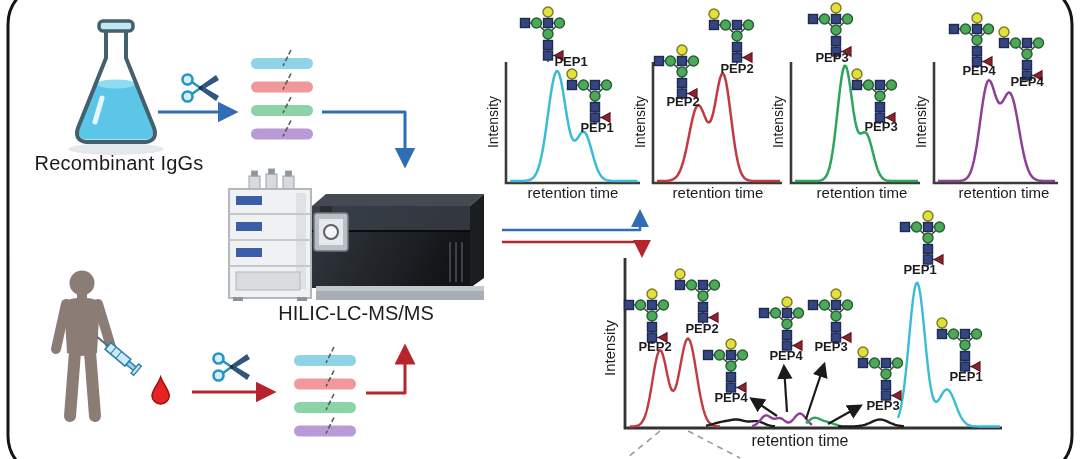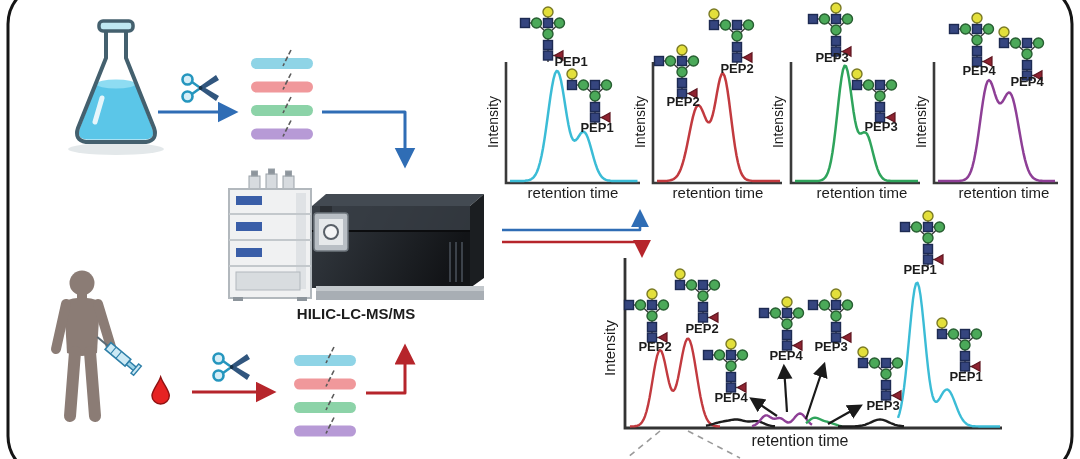--- a/index.html
+++ b/index.html
@@ -3,21 +3,21 @@
 <meta charset="utf-8">
 <style>
   html,body{margin:0;padding:0;background:#fff;}
   body{width:1080px;height:459px;overflow:hidden;position:relative;
        font-family:"Liberation Sans",sans-serif;color:#1a1a1a;}
   #stage{position:absolute;left:0;top:0;width:1080px;height:459px;}
   svg#canvas{position:absolute;left:0;top:0;z-index:1;}
   .lbl{position:absolute;z-index:2;white-space:nowrap;transform:translate(-50%,-50%);
        color:#1c1c1c;}
   .sample-lbl{font-size:20px;font-weight:500;letter-spacing:.2px;}
-  .inst-lbl{font-size:15px;font-weight:700;}
+  .inst-lbl{font-size:20px;font-weight:400;}
   .ylab{font-size:14px;transform:translate(-50%,-50%) rotate(-90deg);}
   .ylab.big{font-size:15px;}
   .xlab{font-size:15px;}
   .xlab.big{font-size:16px;}
   .pep{font-size:13px;font-weight:700;}
 </style>
 </head>
 <body>
 
 <div id="stage">
@@ -502,20 +502,21 @@
           <polygon points="36.5,49.5 45,44.7 45,54.3" fill="#8e2330" stroke="#5e1620" stroke-width="1.2"></polygon>
           <circle cx="7" cy="6" r="5" fill="#e3df3b" stroke="#7a7a24" stroke-width="1.4"></circle>
         </g>
         <line x1="777" y1="416" x2="752" y2="399" stroke="#1a1a1a" stroke-width="2.2" marker-end="url(#mblack)"></line>
         <line x1="787" y1="412" x2="784" y2="367" stroke="#1a1a1a" stroke-width="2.2" marker-end="url(#mblack)"></line>
         <line x1="806" y1="419" x2="824" y2="365" stroke="#1a1a1a" stroke-width="2.2" marker-end="url(#mblack)"></line>
         <line x1="828" y1="424" x2="860" y2="406" stroke="#1a1a1a" stroke-width="2.2" marker-end="url(#mblack)"></line>
       </g>
 </svg>
 
+<div class="lbl sample-lbl" style="left:119px;top:163px">Recombinant IgGs</div>
 <div class="lbl inst-lbl" style="left:356px;top:313px">HILIC-LC-MS/MS</div>
 
 <div class="lbl ylab" style="left:493px;top:122px">Intensity</div>
 <div class="lbl xlab" style="left:573px;top:192px">retention time</div>
 <div class="lbl pep" style="left:571px;top:61px">PEP1</div>
 <div class="lbl pep" style="left:597px;top:127px">PEP1</div>
 
 <div class="lbl ylab" style="left:640px;top:122px">Intensity</div>
 <div class="lbl xlab" style="left:718px;top:192px">retention time</div>
 <div class="lbl pep" style="left:683px;top:101px">PEP2</div>

